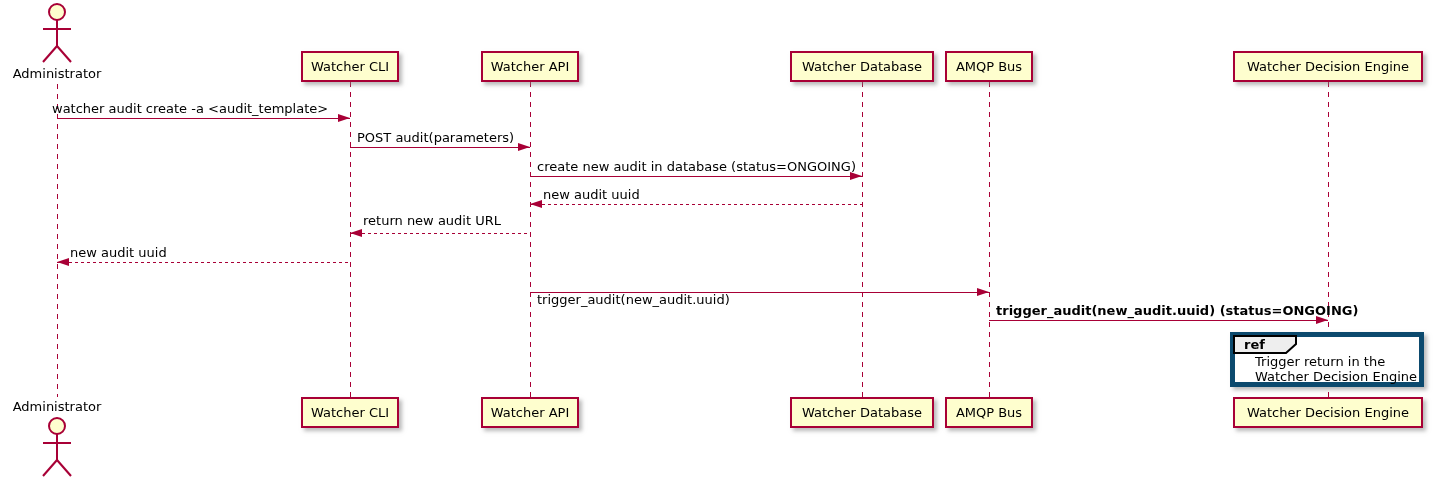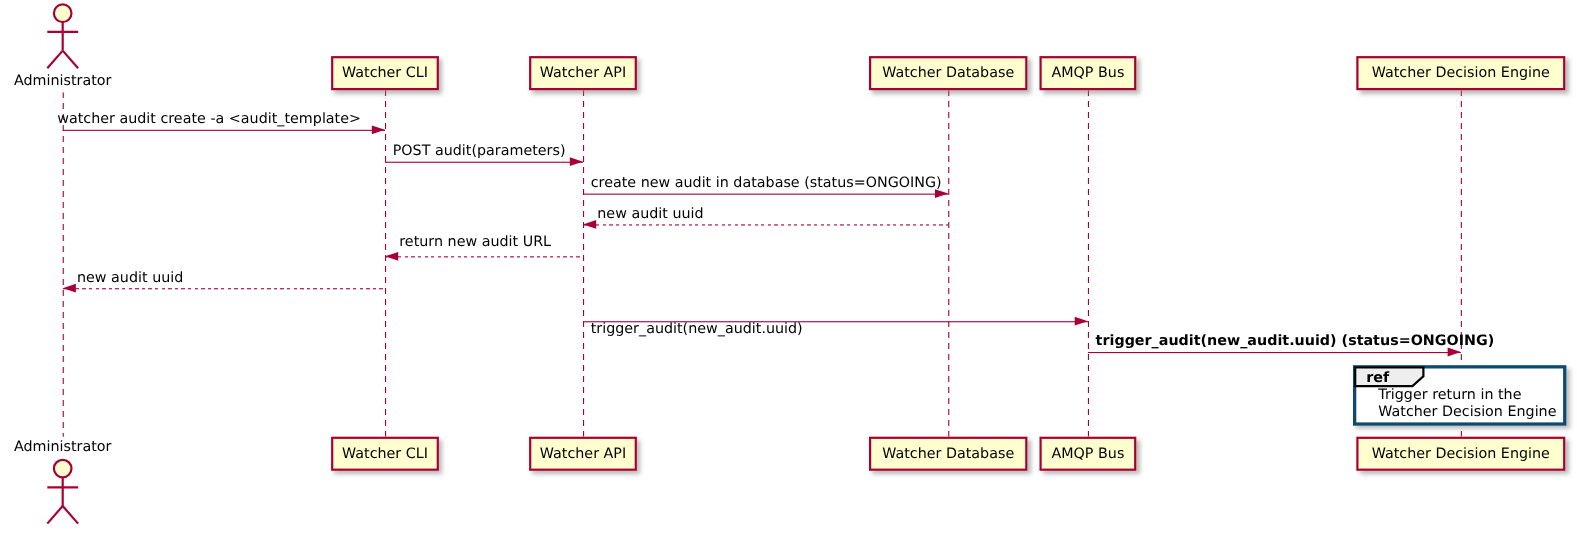--- a/index.html
+++ b/index.html
@@ -21,21 +21,21 @@
   .mline{position:absolute;height:1px;z-index:2;}
   .mline.solid{background:#A80036;}
   .mline.dashed{background:repeating-linear-gradient(to right,#A80036 0 3px,transparent 3px 6px);}
   .ah{position:absolute;width:0;height:0;border-top:4px solid transparent;border-bottom:4px solid transparent;z-index:3;}
   .ah-r{border-left:12px solid #A80036;}
   .ah-l{border-right:12px solid #A80036;}
   .actor-label{position:absolute;width:160px;text-align:center;font-size:13px;z-index:2;}
   .actor-svg{position:absolute;z-index:2;}
   .refbox{
     position:absolute;left:1230px;top:332px;width:194px;height:55px;box-sizing:border-box;
-    background:#ffffff;border:3px solid #0c4a6e;z-index:6;box-shadow:3px 3px 4px rgba(130,130,130,.55);
+    background:#ffffff;border:5px solid #0c4a6e;z-index:6;box-shadow:3px 3px 4px rgba(130,130,130,.55);
   }
   .reftab-svg{position:absolute;left:-2px;top:-2px;}
   .reftab-text{font-family:"DejaVu Sans","Liberation Sans",sans-serif;font-size:13px;font-weight:bold;fill:#000;}
   .refbody{position:absolute;left:20px;top:17px;font-size:13px;line-height:15px;white-space:nowrap;}
 </style>
 </head>
 <body>
 
 <div id="cv">
 

